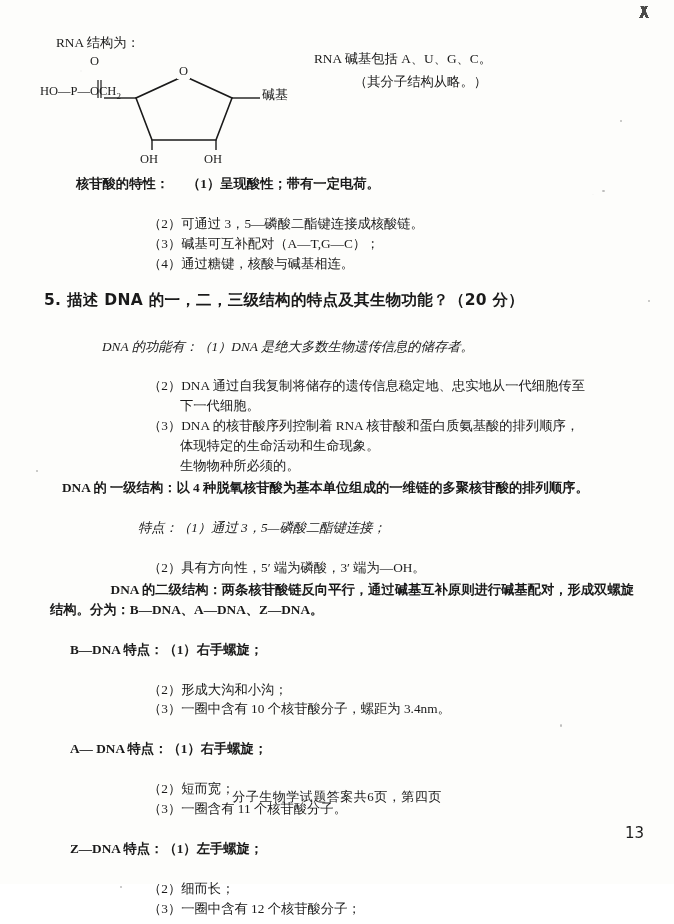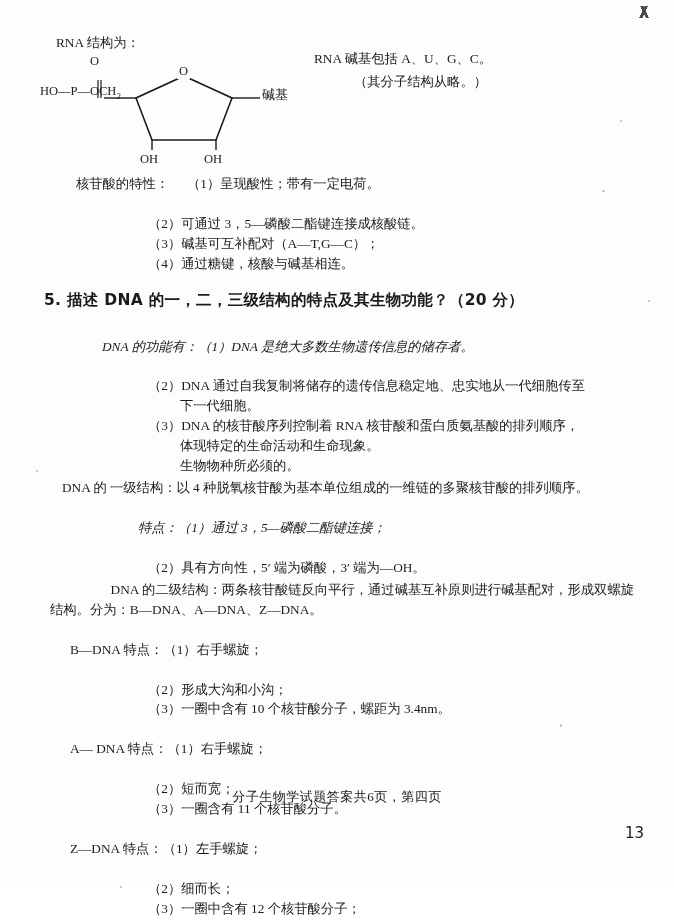--- a/index.html
+++ b/index.html
@@ -41,21 +41,21 @@
     background:
       linear-gradient(115deg, transparent 40%, #2b2b2b 41%, #2b2b2b 55%, transparent 56%),
       linear-gradient(65deg, transparent 45%, #2b2b2b 46%, #2b2b2b 60%, transparent 61%);
     opacity: .85;
   }
   .line {
     font-size: 13.3px;
     line-height: 1.5;
     white-space: pre-wrap;
   }
-  .indent1 { padding-left: 12px; }
+  .indent1 { padding-left: 12px; font-weight: bold; }
   .indent2 { padding-left: 74px; font-style: italic; }
   .indent3 { padding-left: 104px; }
   .indent4 { padding-left: 136px; }
 
   
   .rna-block {
     position: relative;
     height: 122px;
     margin-top: 4px;
   }

